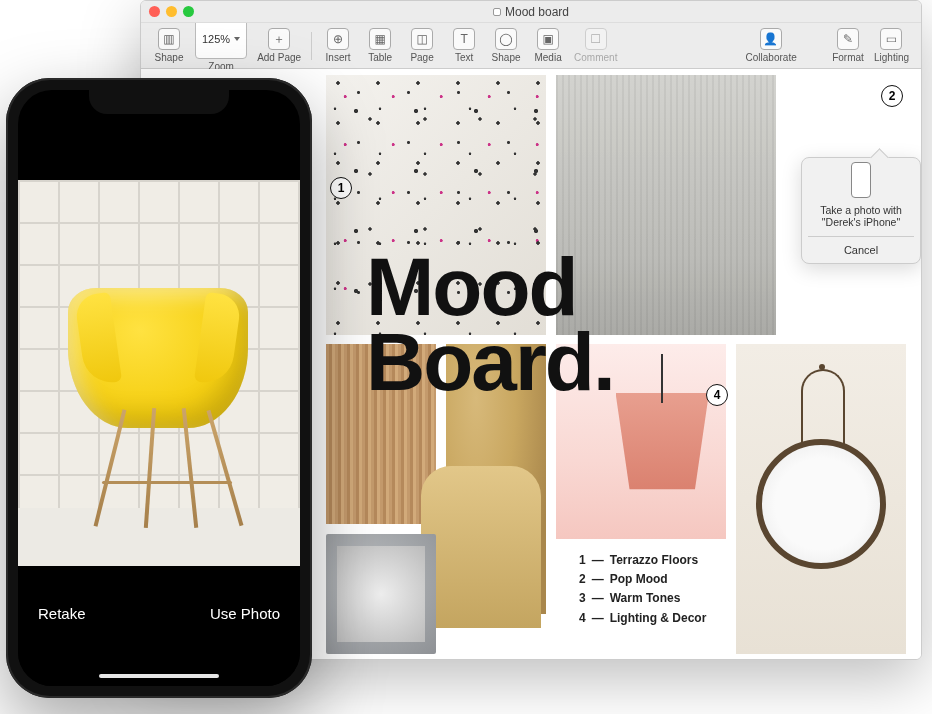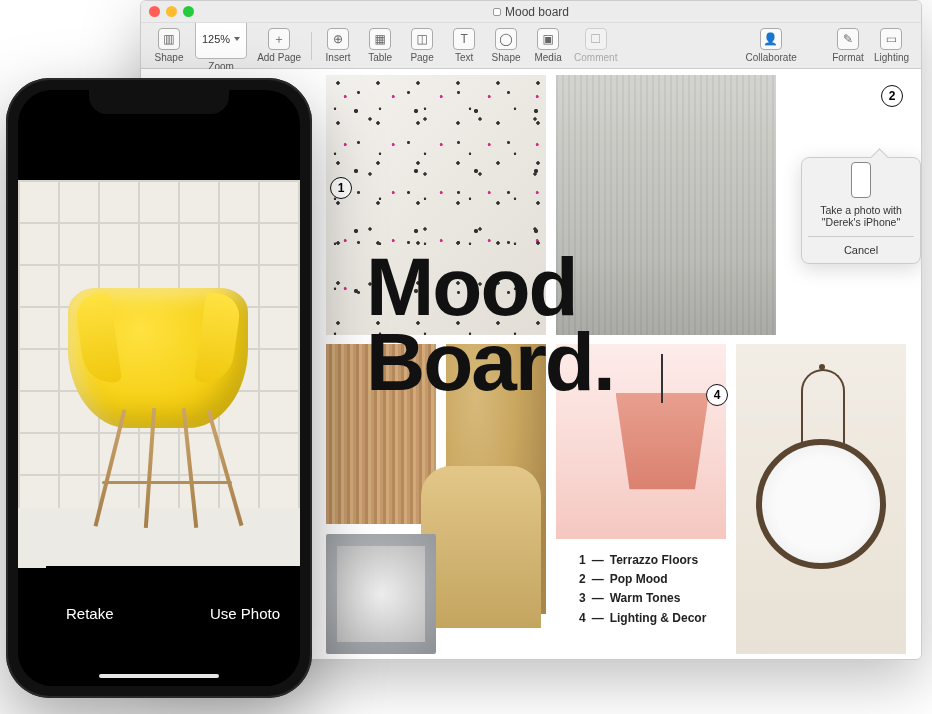--- a/index.html
+++ b/index.html
@@ -140,21 +140,21 @@
   .chair-seat::before{content:"";position:absolute;left:12px;top:6px;width:36px;height:90px;
     background:linear-gradient(180deg,#ffe241,#f0c80e);border-radius:30px 8px 8px 40px;transform:rotate(-8deg);}
   .chair-seat::after{content:"";position:absolute;right:12px;top:6px;width:36px;height:90px;
     background:linear-gradient(180deg,#ffe241,#f0c80e);border-radius:8px 30px 40px 8px;transform:rotate(8deg);}
   .leg{position:absolute;bottom:0;width:4px;height:120px;background:linear-gradient(#cba46a,#a6804b);}
   .leg1{left:60px;transform:rotate(14deg);} .leg2{left:100px;transform:rotate(4deg);}
   .leg3{left:140px;transform:rotate(-6deg);} .leg4{left:175px;transform:rotate(-16deg);}
   .rung{position:absolute;bottom:44px;left:54px;width:130px;height:3px;background:#b48e57;border-radius:2px;}
 
   .cam-bar{position:absolute;left:0;right:0;bottom:0;height:120px;background:#000;
-    display:flex;align-items:center;justify-content:space-between;padding:0 20px 26px;margin-left:28px;}
+    display:flex;align-items:center;justify-content:space-between;padding:0 20px 26px;}
   .cam-btn{color:#fff;font-size:15px;}
   .home-ind{position:absolute;bottom:8px;left:50%;transform:translateX(-50%);
     width:120px;height:4px;background:#fff;border-radius:3px;opacity:0.9;}
 
 </style>
 </head>
 <body>
 
 <div class="mac-window">
   <div class="titlebar">

